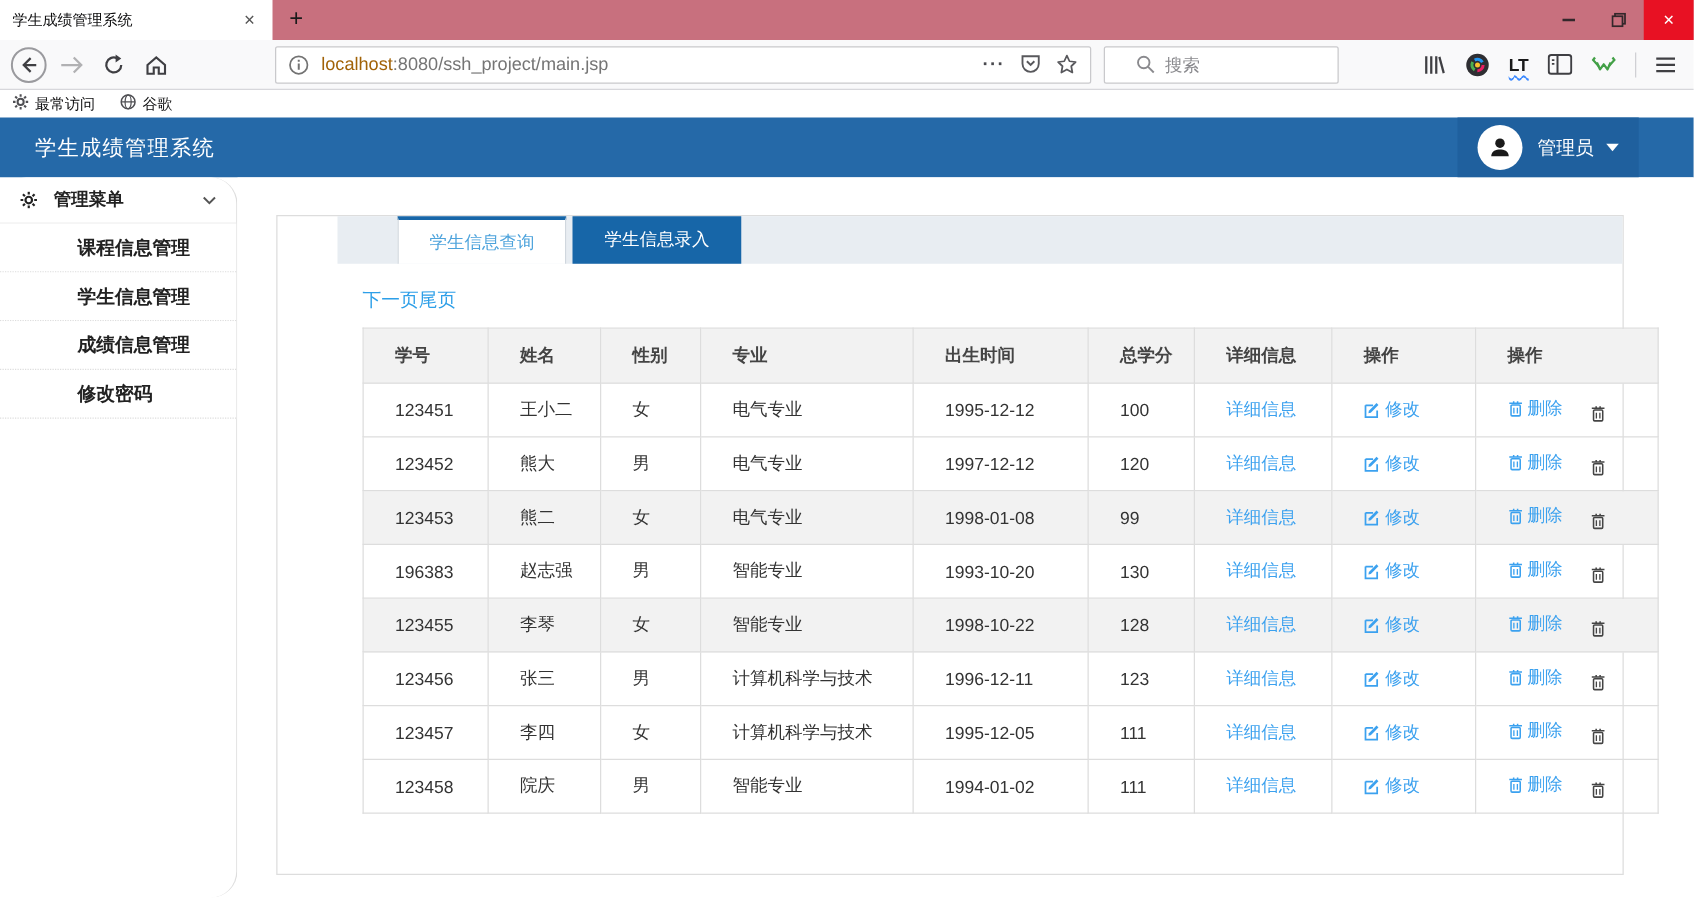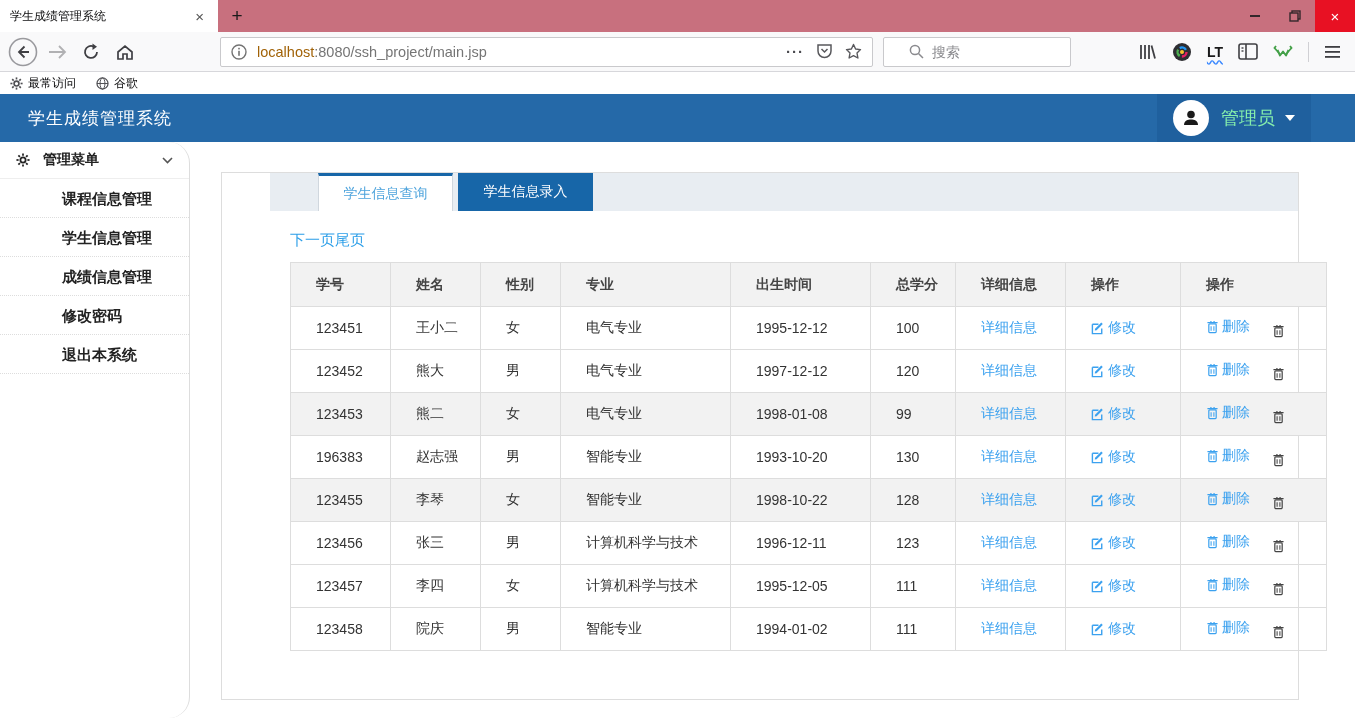--- a/index.html
+++ b/index.html
@@ -35,30 +35,30 @@
   .searchbox input { border:none; outline:none; width:130px; margin-left:8px;
     font-size:14px; color:#333; font-family:inherit; background:transparent; }
   .searchbox input::placeholder { color:#8a8a8e; }
   .right-icons { margin-left:auto; display:flex; align-items:center; gap:15px; padding-right:8px; }
   .lt-badge { font-size:14px; font-weight:bold; color:#1a1a1a;
     text-decoration:underline wavy #3b89ff; text-underline-offset:3px; cursor:pointer; }
   .tool-sep { width:1px; height:20px; background:#d0d0d4; }
 
   .bookmarksbar { height:22px; background:#fff; display:flex; align-items:center;
     padding-left:10px; gap:20px; }
-  .bm { display:flex; align-items:center; gap:5px; font-size:12px; color:#0c0c0d; cursor:pointer; }
+  .bm { display:flex; gap:5px; font-size:12px; color:#0c0c0d; cursor:pointer; }
 
   
   .appheader { height:48px; background:#2569a8; display:flex; align-items:center; }
   .app-title { color:#fff; font-size:17px; padding-left:28px; letter-spacing:1px; }
   .user-btn { margin-left:auto; margin-right:44px; height:48px; background:#1f609e;
     display:flex; align-items:center; padding:0 16px; cursor:pointer; }
   .avatar { width:36px; height:36px; border-radius:50%; background:#fff;
     display:flex; align-items:center; justify-content:center; }
-  .user-name { color:#86efac; font-size:18px; margin:0 10px 0 12px; }
+  .user-name { color:#ffffff; font-size:15px; margin:0 10px 0 12px; }
   .caret { width:0; height:0; border-left:5px solid transparent; border-right:5px solid transparent;
     border-top:6px solid #fff; }
 
   
   .appbody { display:flex; height:576px; background:#fff; }
   .sidebar { width:190px; border-right:1px solid #ddd; background:#fff;border-radius:21px; }
   .menu-head { height:37px; display:flex; align-items:center; padding:0 16px;
     font-size:14px; font-weight:bold; color:#222; border-bottom:1px solid #eee; cursor:pointer; }
   .menu-head .mh-label { margin-left:13px; }
   .menu-head .mh-chevron { margin-left:auto; }
@@ -257,21 +257,20 @@
       </svg>
       <span class="mh-label">管理菜单</span>
       <svg class="mh-chevron" width="11" height="7" viewBox="0 0 11 7">
         <path d="M1 1 L5.5 5.5 L10 1" fill="none" stroke="#555" stroke-width="1.6"></path>
       </svg>
     </div>
     <div class="menu-item">课程信息管理</div>
     <div class="menu-item">学生信息管理</div>
     <div class="menu-item">成绩信息管理</div>
     <div class="menu-item">修改密码</div>
-    <div class="menu-item">退出本系统</div>
   </div>
 
   <div class="main">
     <div class="panel">
       <div class="tabstrip">
         <div class="ptab active">学生信息查询</div>
         <div class="ptab inactive">学生信息录入</div>
       </div>
       <div class="panel-content">
         <div class="pager"><span>下一页</span><span>尾页</span></div>

